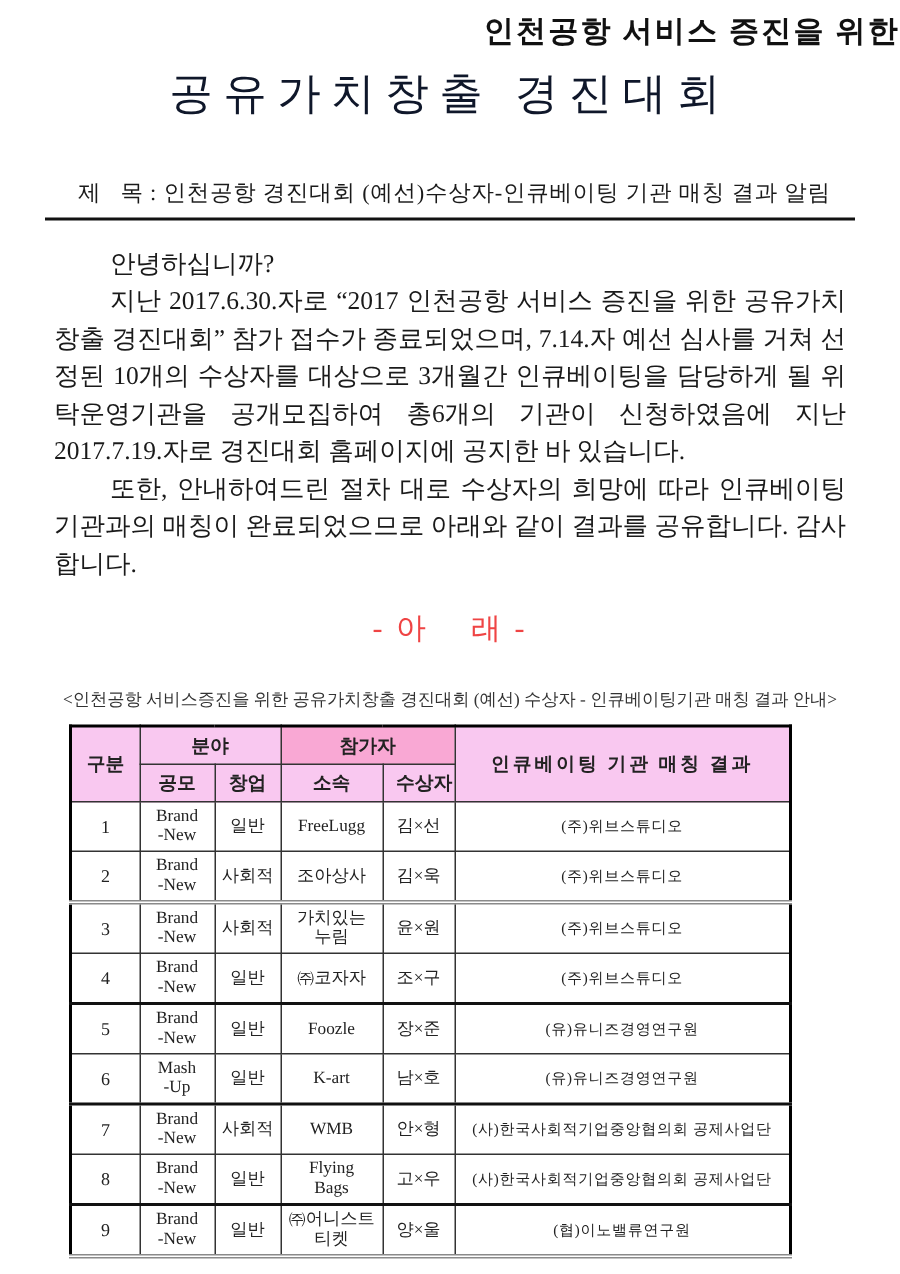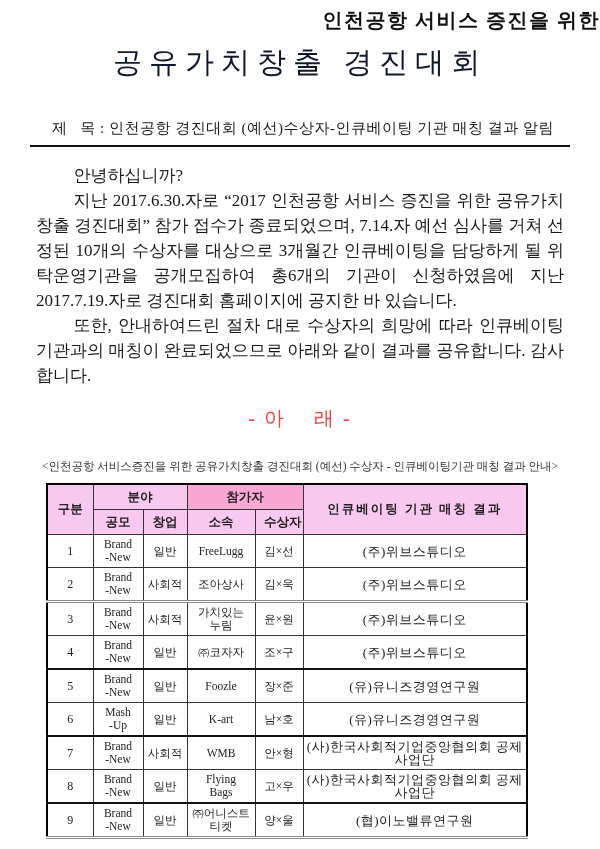--- a/index.html
+++ b/index.html
@@ -44,21 +44,21 @@
     margin:9px 0 0 46px;border-collapse:collapse;width:482px;
     table-layout:fixed;font-size:11.5px;border:2px solid #000;
   }
   .match-table th,.match-table td{
     border:1px solid #333;text-align:center;vertical-align:middle;
     padding:2px 1px;line-height:13px;white-space:pre-line;color:#222;
   }
   .match-table thead th{font-weight:bold;font-size:12.5px;height:20px;}
   .match-table thead th.result-h{letter-spacing:2px;}
   .match-table td.c-no{font-size:12px;}
-  .match-table td.c-result{font-size:13px;letter-spacing:0.5px;}
+  .match-table td.c-result{font-size:10px;letter-spacing:0.5px;}
   .match-table tbody td{height:28px;}
   tr.sep-thick td{border-bottom:2.5px solid #111;}
   tr.sep-double td{border-bottom:3px double #8a8a8a;}
 </style>
 </head>
 <body>
 
 <div class="page">
 
   <div class="subtitle">인천공항 서비스 증진을 위한</div>

